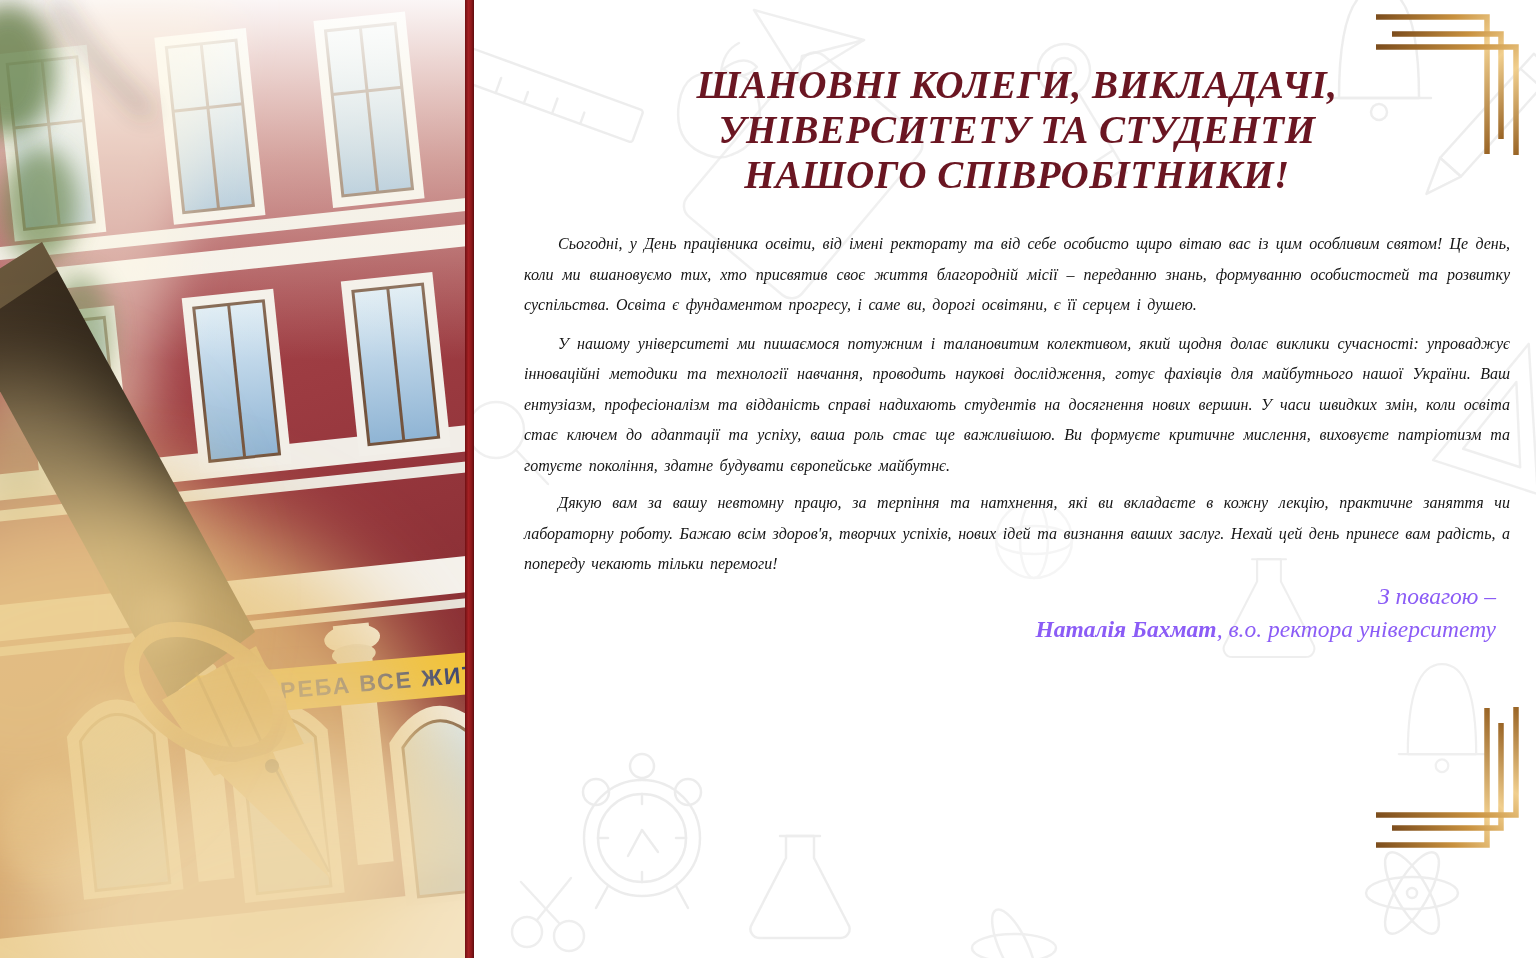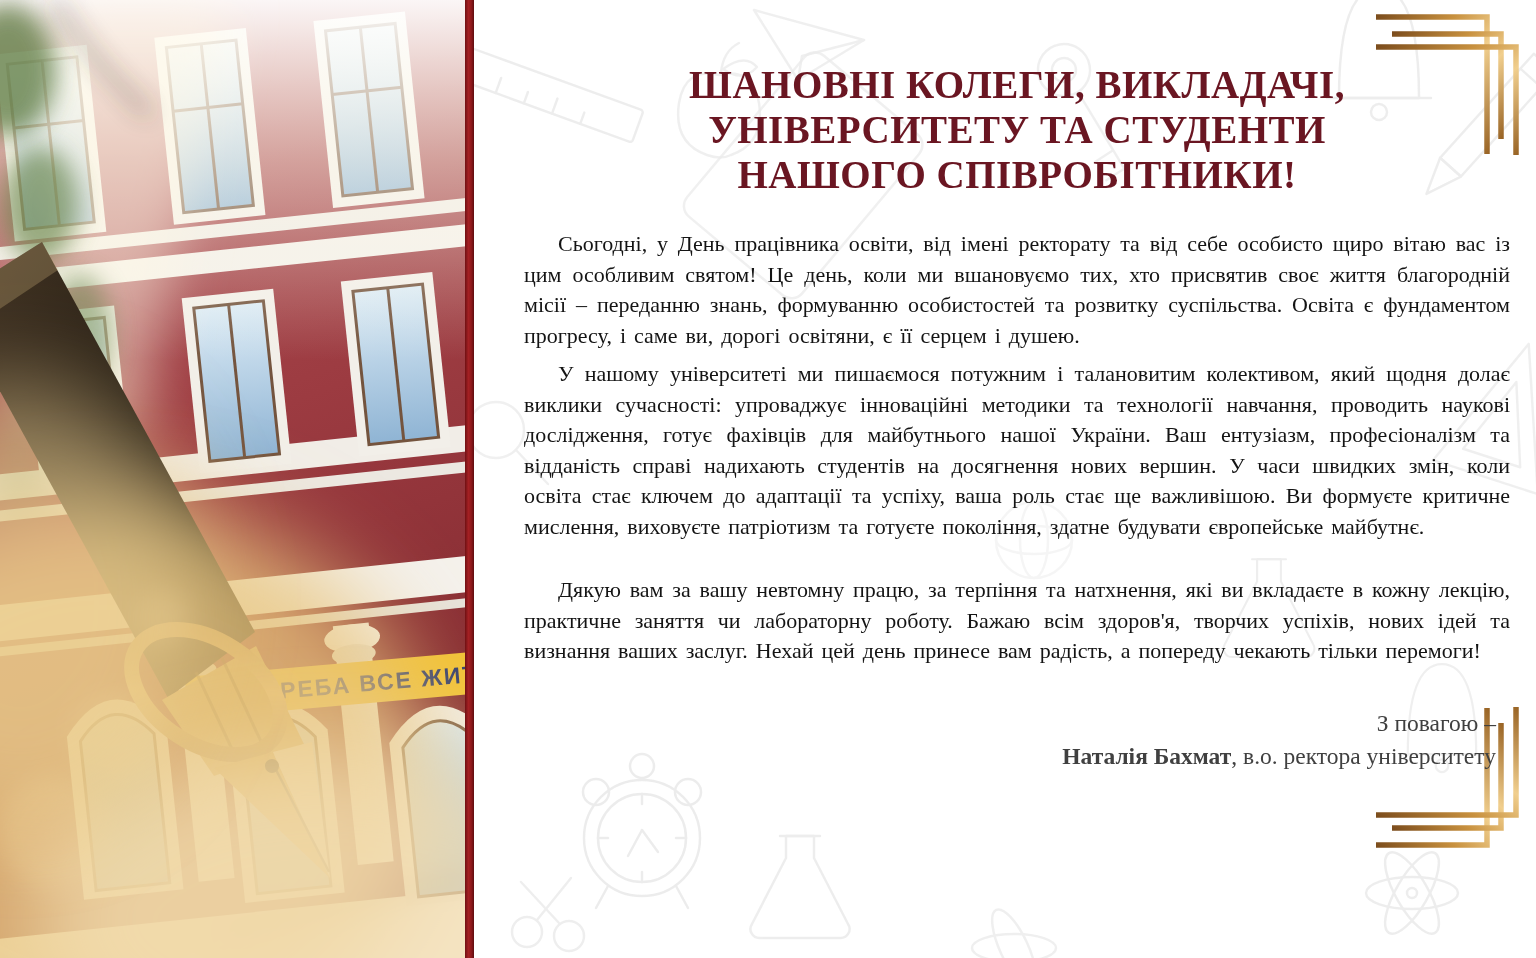--- a/index.html
+++ b/index.html
@@ -10,46 +10,46 @@
   }
   .photo {
     position:absolute; left:0; top:0; width:466px; height:958px; overflow:hidden;
   }
   .photo svg { display:block; }
   .divider {
     position:absolute; left:465px; top:0; width:9px; height:958px;
     background:linear-gradient(90deg,#6f1013 0%,#a42023 38%,#8e181b 70%,#5f0c10 100%);
   }
   .content {
-    position:absolute; left:474px; top:0; width:1062px; height:862px; background:#ffffff;
+    position:absolute; left:474px; top:0; width:1062px; height:862px; background:#ffffff;font-style:italic;
   }
   .doodles { position:absolute; left:0; top:0; width:1062px; height:958px; }
   .corner { position:absolute; right:8px; }
   .corner.top { top:6px; }
   .corner.bottom { bottom:6px; transform:scale(1,-1); }
   .copy {
     position:absolute; left:50px; top:0; width:986px;
     color:#141414;
   }
   .title {
     margin-top:62px; text-align:center;
     color:#6a1622; font-weight:bold; font-size:39px; line-height:45px;
     letter-spacing:0.5px;
   }
   .title span { display:block; }
   .para {
-    font-size:22px; line-height:30.5px; text-align:justify;
+    font-size:16px; line-height:30.5px; text-align:justify;
     text-indent:34px; word-spacing:2.5px; color:#141414;
   }
   .para.p1 { margin-top:32px; }
   .para.p2 { margin-top:8px; }
-  .para.p3 { margin-top:33px; }
+  .para.p3 { margin-top:7px; }
   .sig {
-    margin-top:40px; text-align:right; font-size:23.5px; line-height:33px;
-    padding-right:14px; color:#404040;
+    text-align:right; font-size:23.5px; line-height:33px;
+    padding-right:14px; color:#8b5cf6;
   }
   .sig b { font-weight:bold; }
 </style>
 </head>
 <body>
 
 <div class="photo">
   <svg width="466" height="958" viewBox="0 0 466 958" xmlns="http://www.w3.org/2000/svg">
     <defs>
       <linearGradient id="gRed" x1="0" y1="0" x2="0.2" y2="1">

